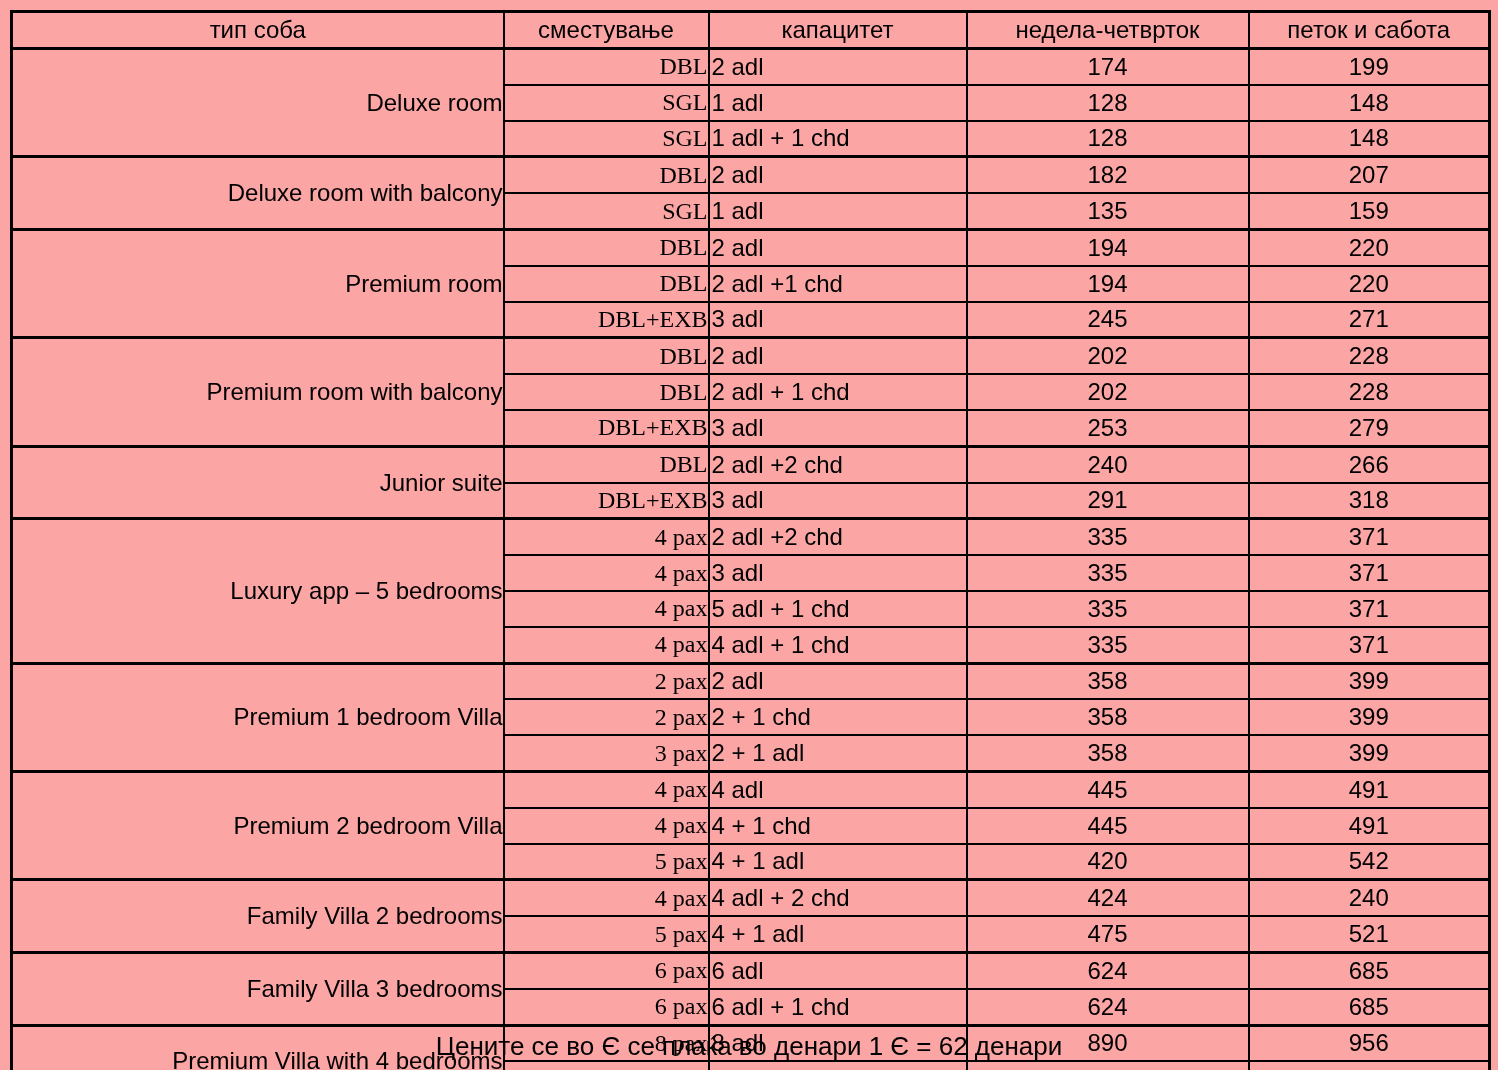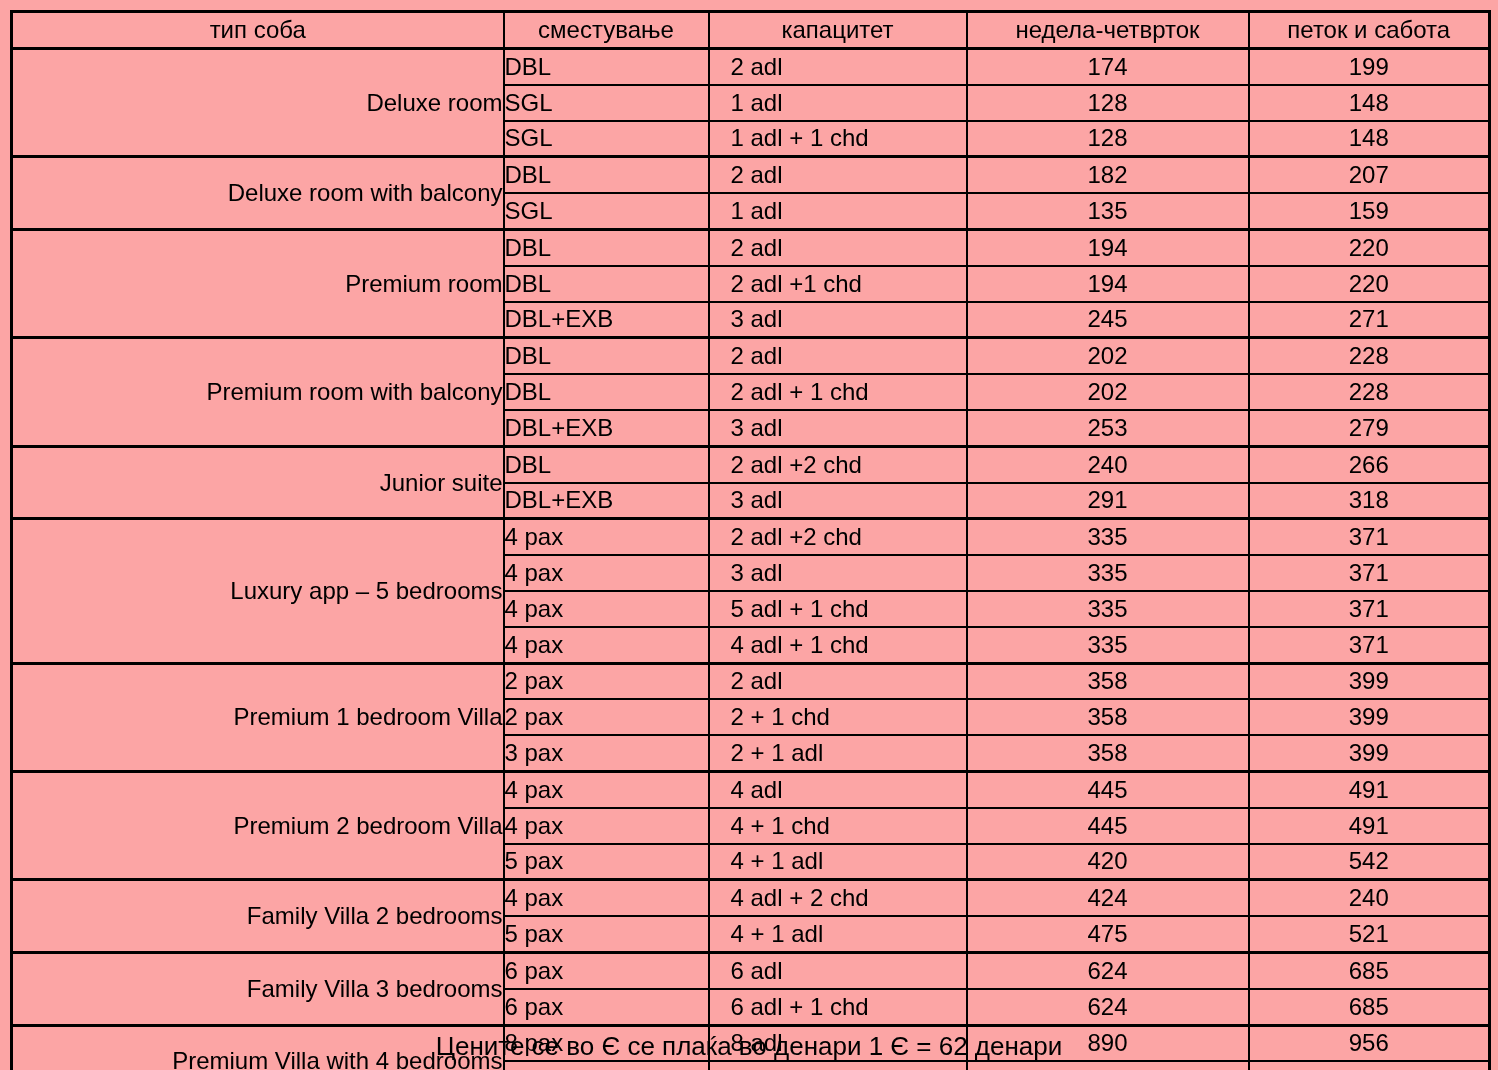--- a/index.html
+++ b/index.html
@@ -45,22 +45,22 @@
   }
   .price-table tr.group-start td {
     border-top: 3px solid #000000;
   }
   td.room-cell {
     text-align: right;
     vertical-align: top;
     padding-left: 12px;
     line-height: 34px;
   }
-  td.accom-cell { text-align: left; }
-  td.cap-cell   { text-align: left; padding-left: 21px; }
+  td.accom-cell { text-align: right; font-family: Liberation Serif, serif; }
+  td.cap-cell   { text-align: left; padding-left: 2px; }
   td.price-cell { text-align: center; margin-left: 40px; }
   .footer-note {
     position: absolute;
     top: 1031px;
     left: 0;
     width: 100%;
     text-align: center;
     font-size: 26px;
     color: #000000;
   }

